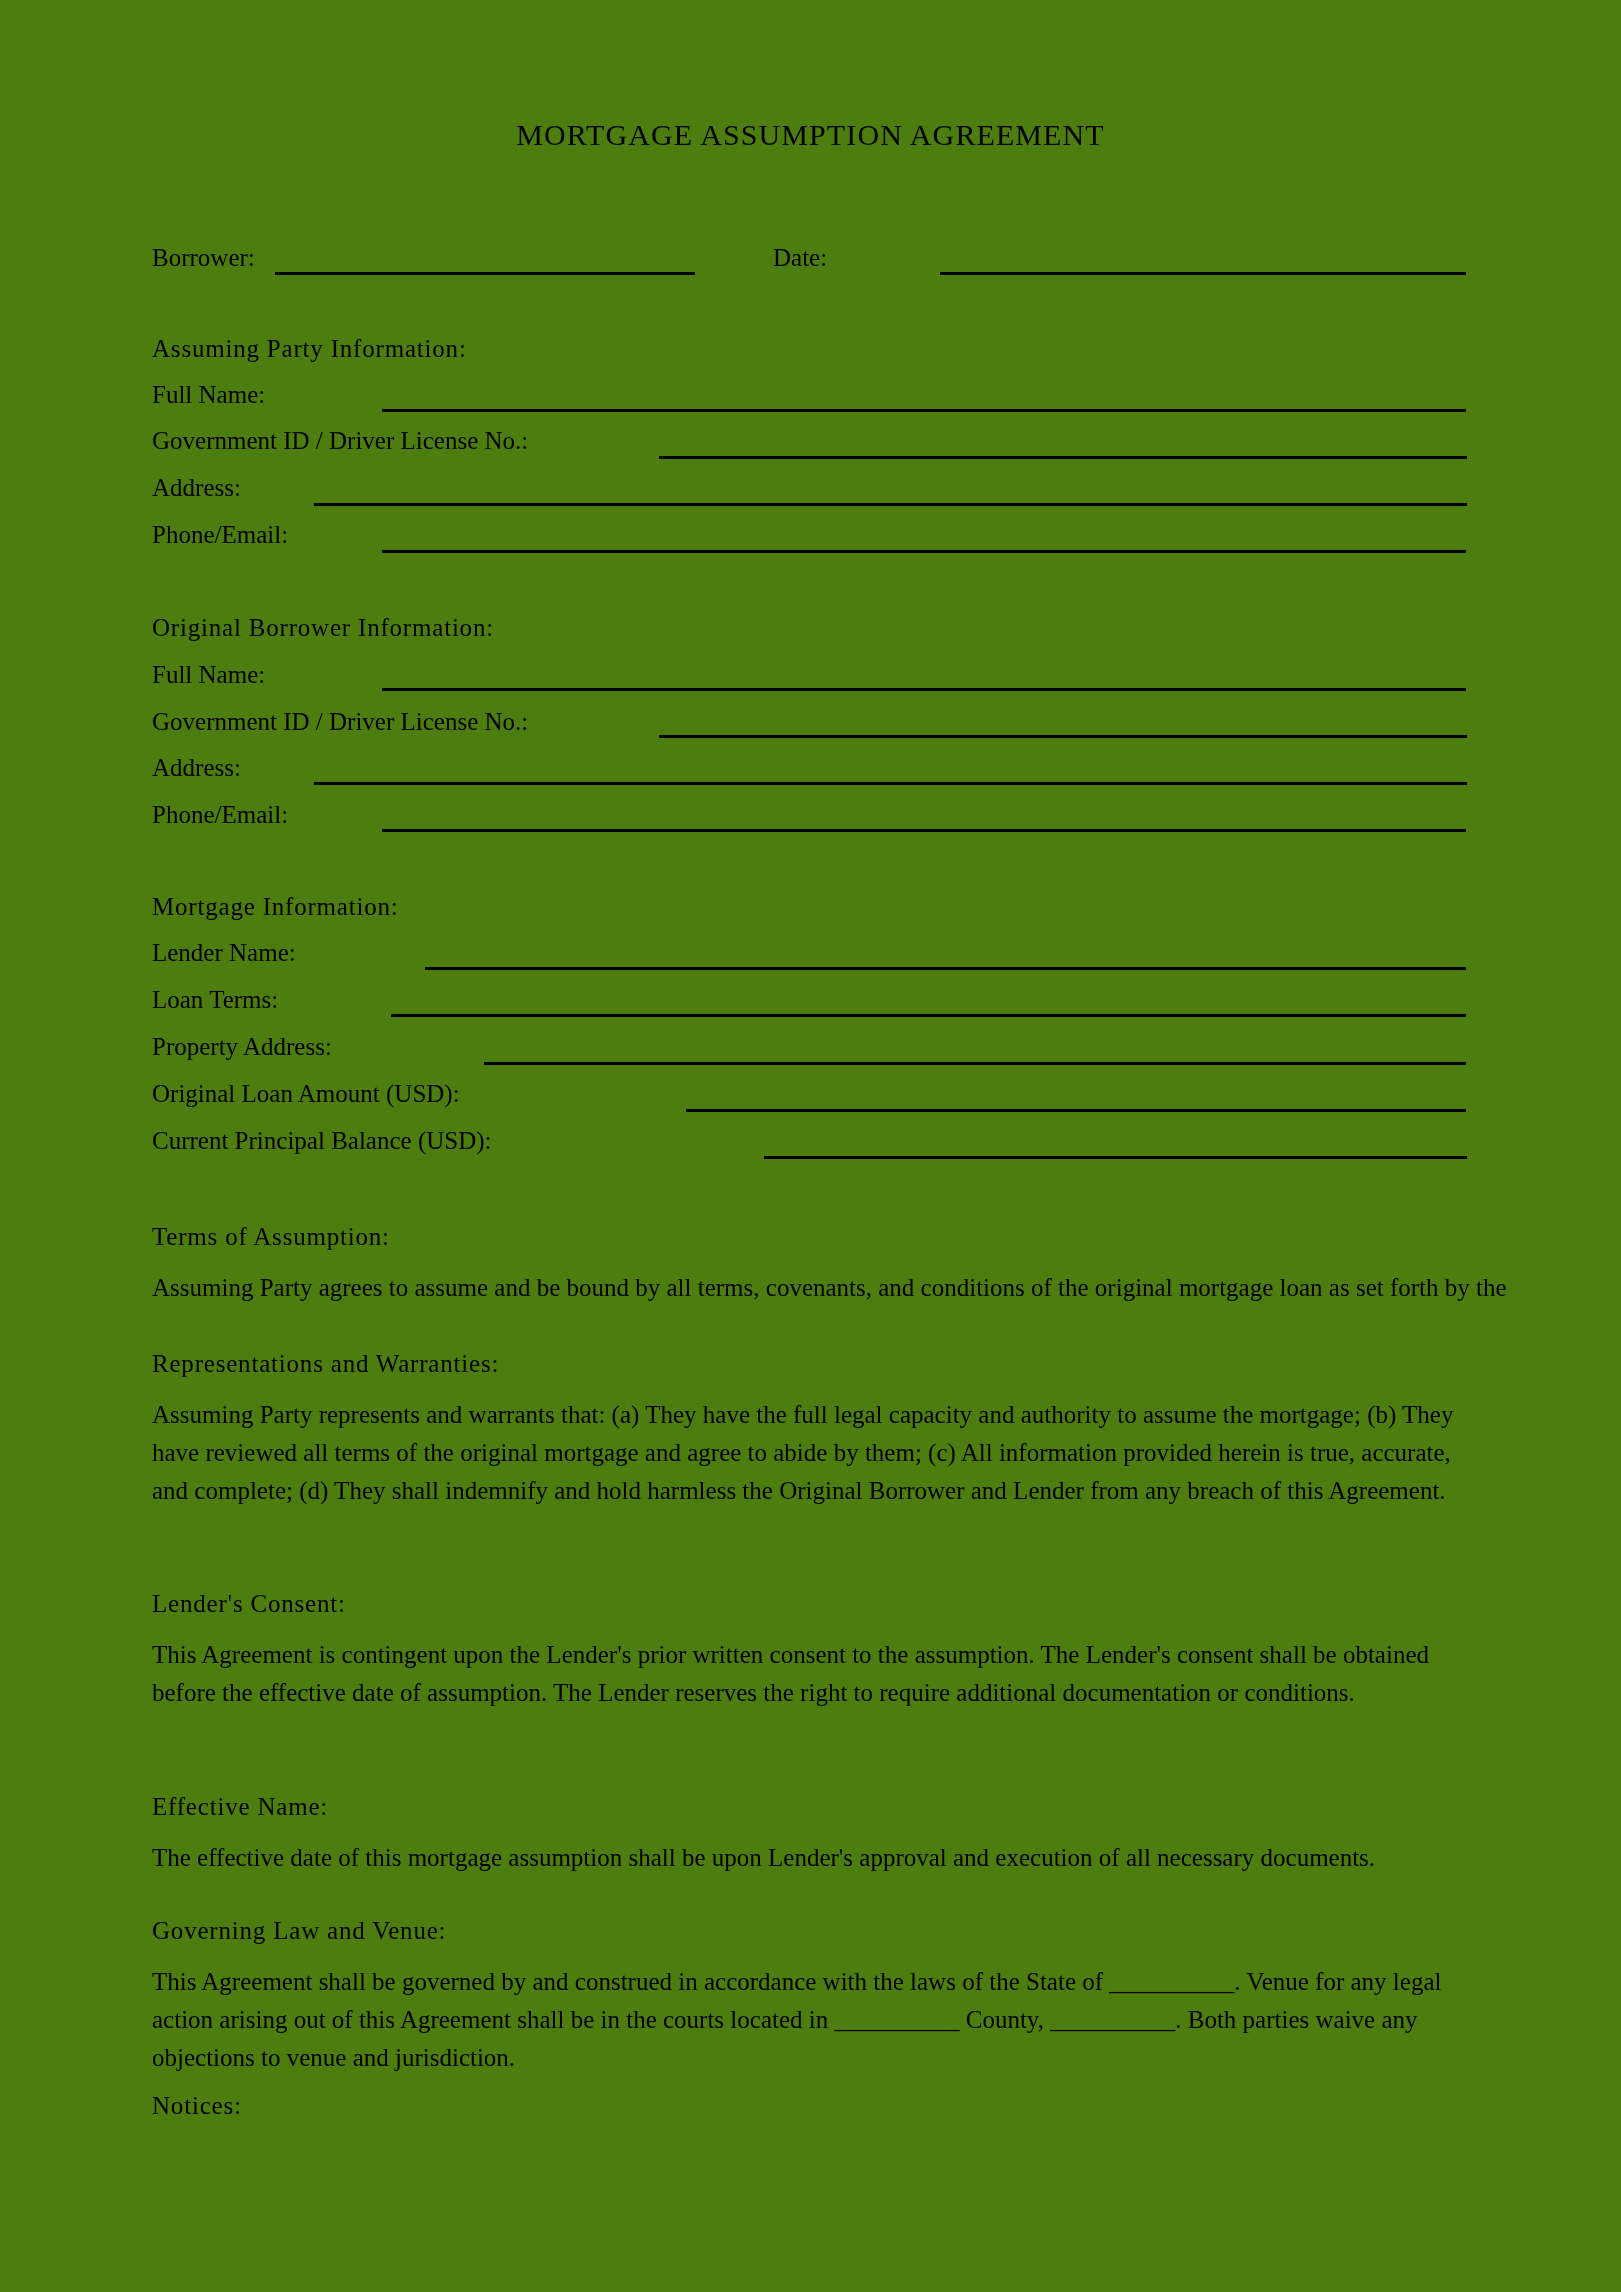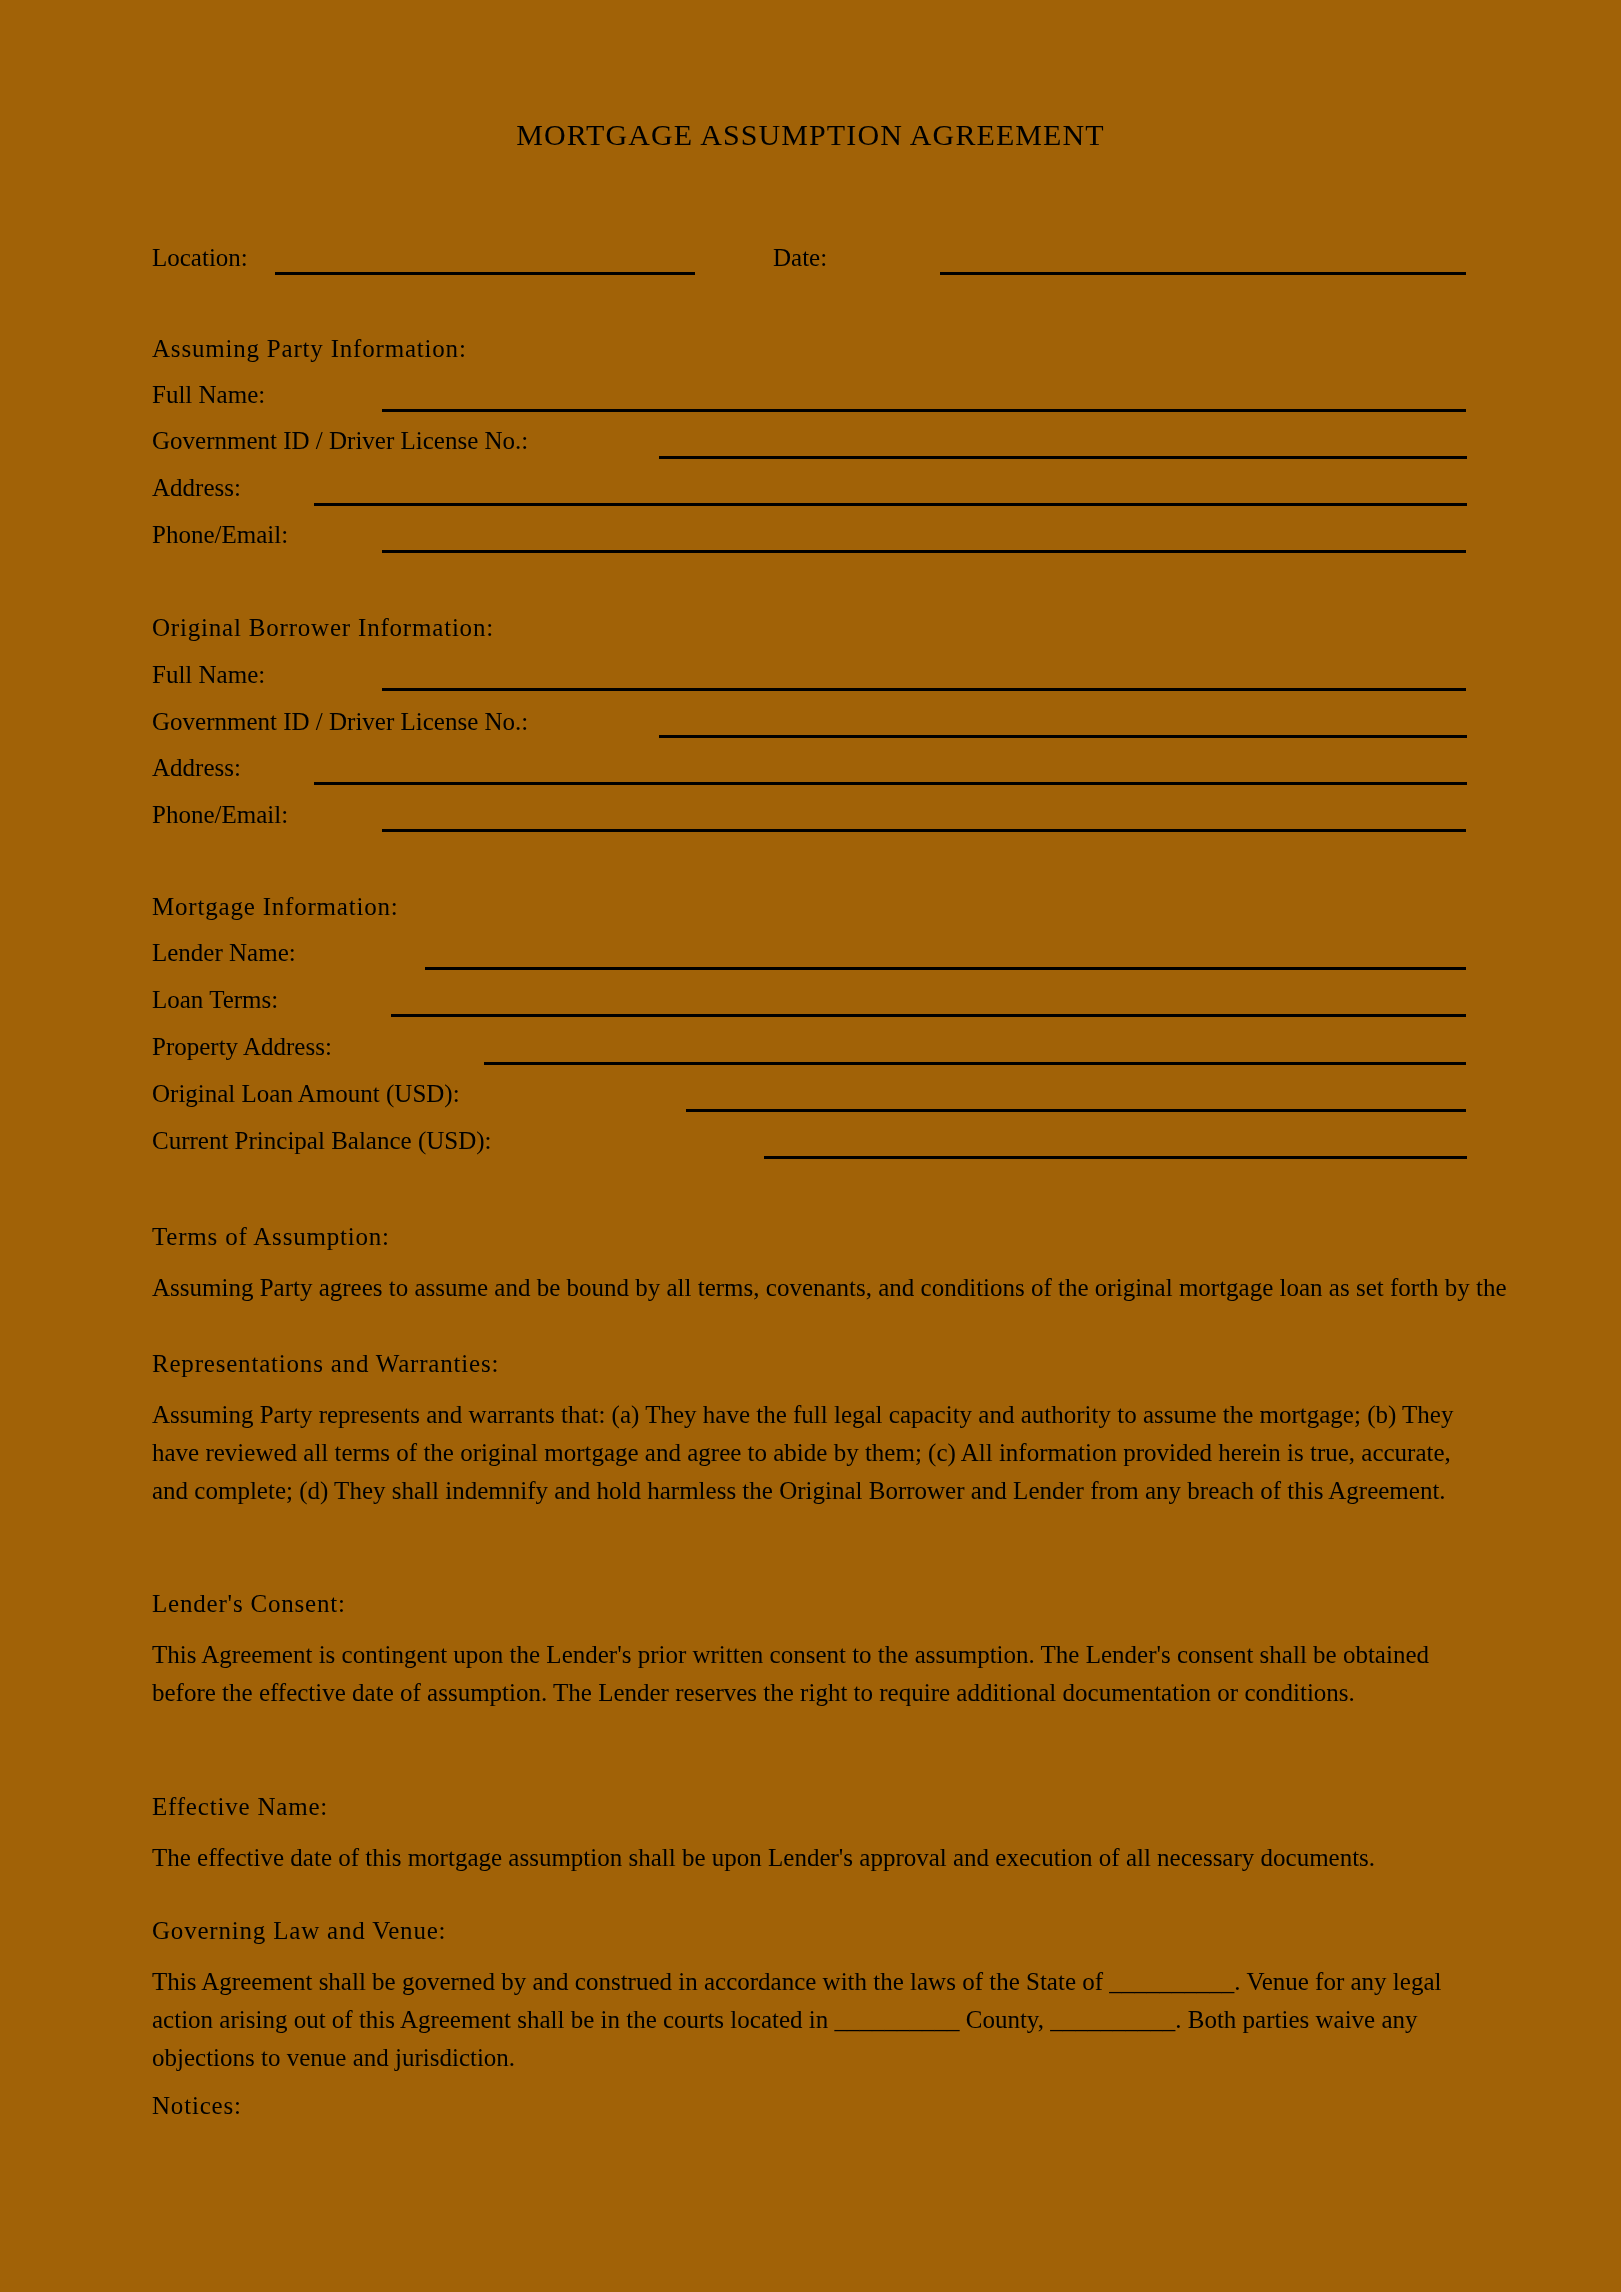--- a/index.html
+++ b/index.html
@@ -13,21 +13,21 @@
     position: relative;
     overflow: hidden;
     font-family: "Liberation Serif", "DejaVu Serif", serif;
     color: #000000;
     -webkit-font-smoothing: antialiased;
   }
 
   .page {
     position: absolute;
     inset: 0;
-    background: #a16207;
+    background: #4d7c0f;
     overflow: hidden;
     text-decoration: underline;
   }
 
   
   .doc-title {
     position: absolute;
     top: 120px;
     left: 0;
     width: 1621px;
@@ -78,21 +78,21 @@
     letter-spacing: 0;
   }
 </style>
 </head>
 <body>
 
 <div class="page">
 
   <div class="doc-title">MORTGAGE ASSUMPTION AGREEMENT</div>
 
-  <div class="tline" style="top:245px; left:152px;">Location:</div>
+  <div class="tline" style="top:245px; left:152px;">Borrower:</div>
   <div class="rule" style="top:272px; left:275px; width:420px;"></div>
 
   <div class="tline" style="top:245px; left:773px;text-align:center;">Date:</div>
   <div class="rule" style="top:272px; left:940px; width:526px;"></div>
 
   <div class="tline sec-head" style="top:336px; left:152px;">Assuming Party Information:</div>
 
   <div class="tline" style="top:382px; left:152px;">Full Name:</div>
   <div class="rule" style="top:409px; left:382px; width:1084px;"></div>
 

